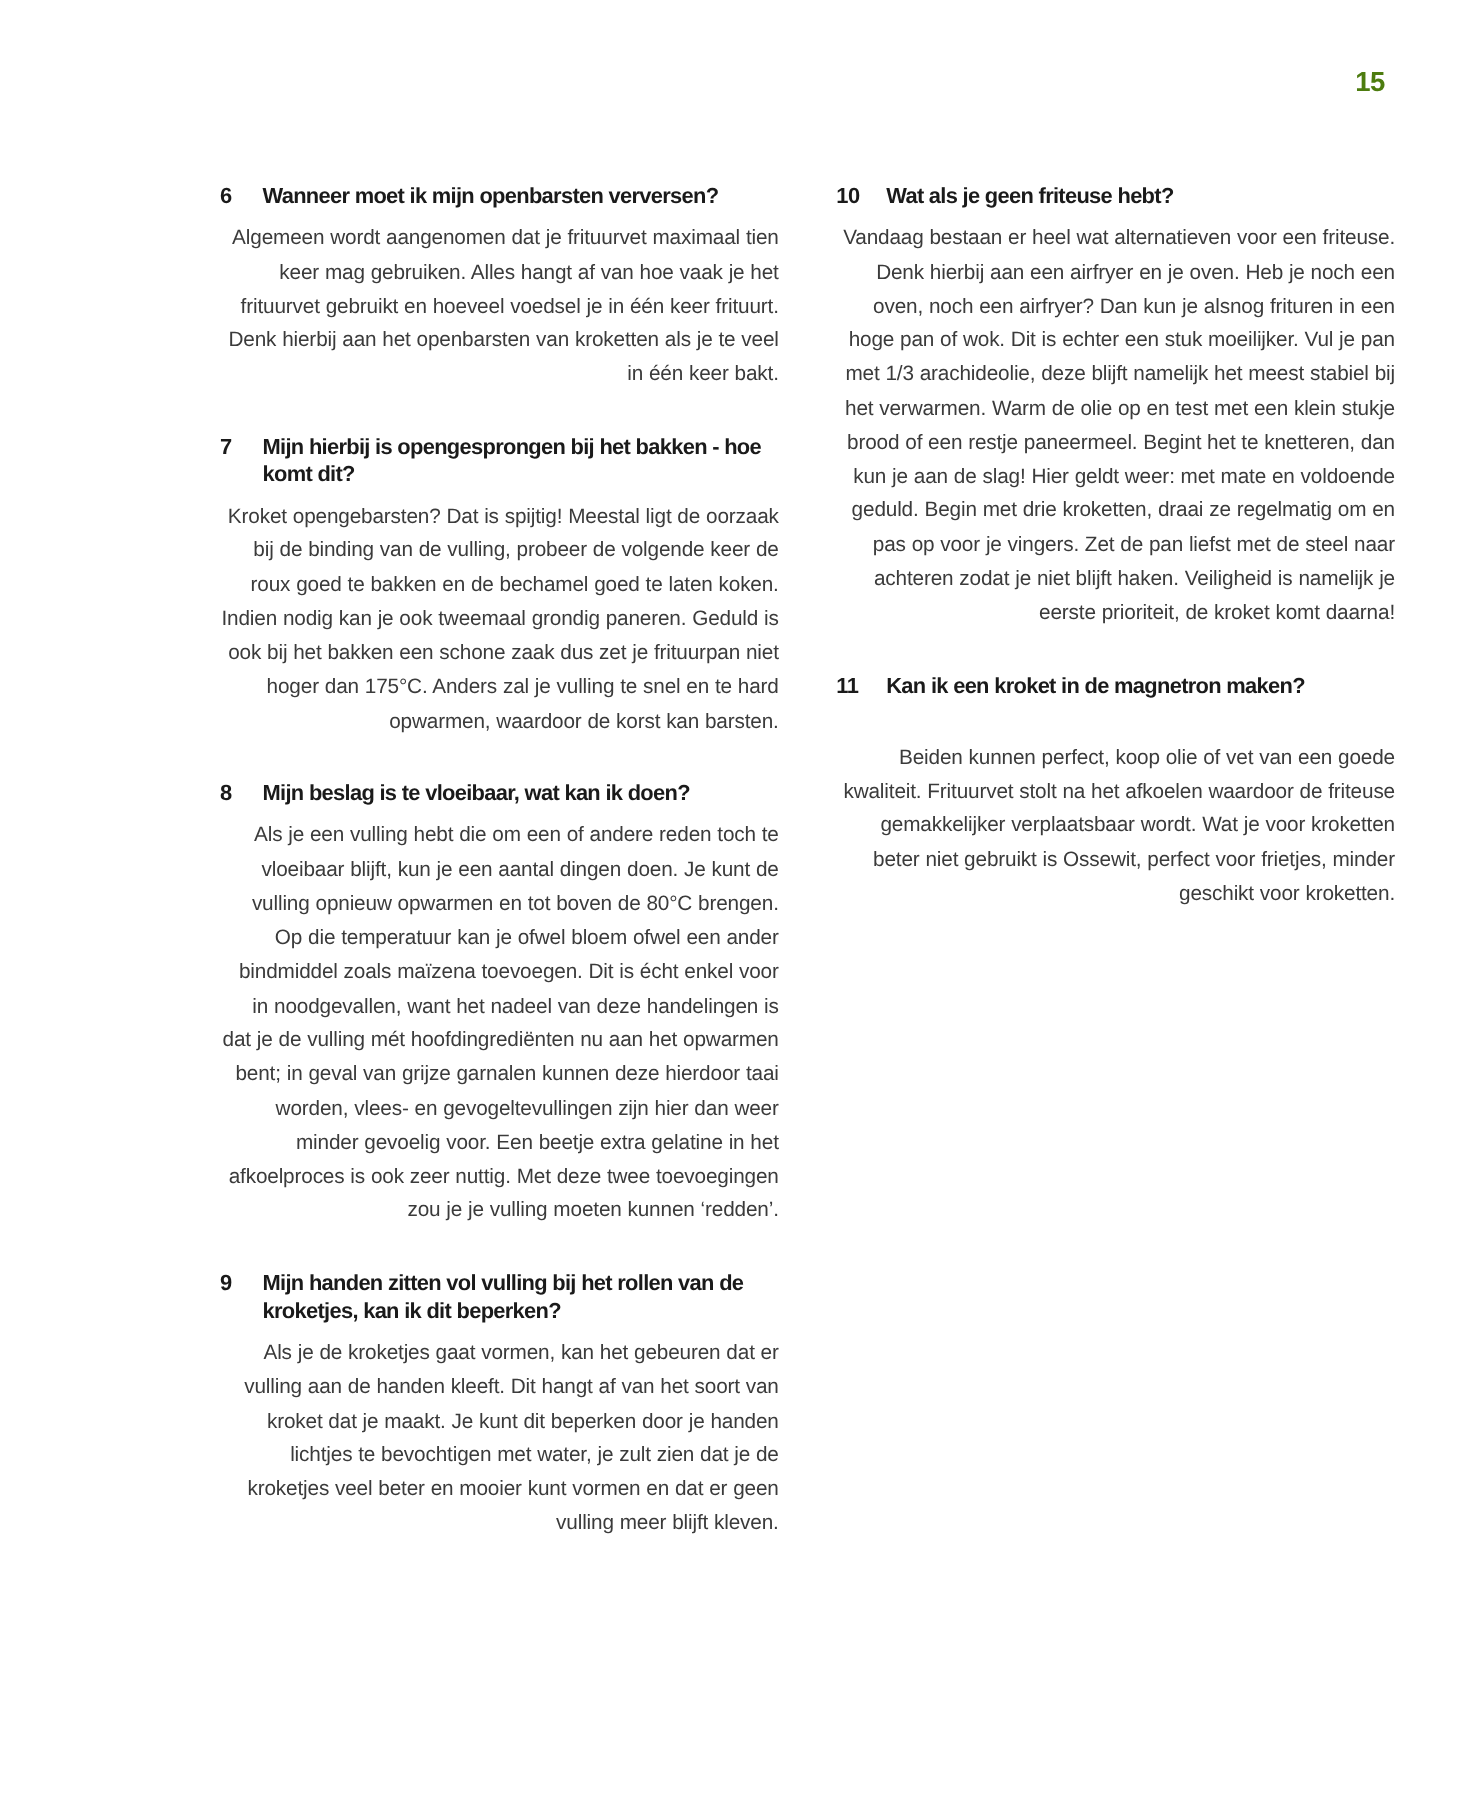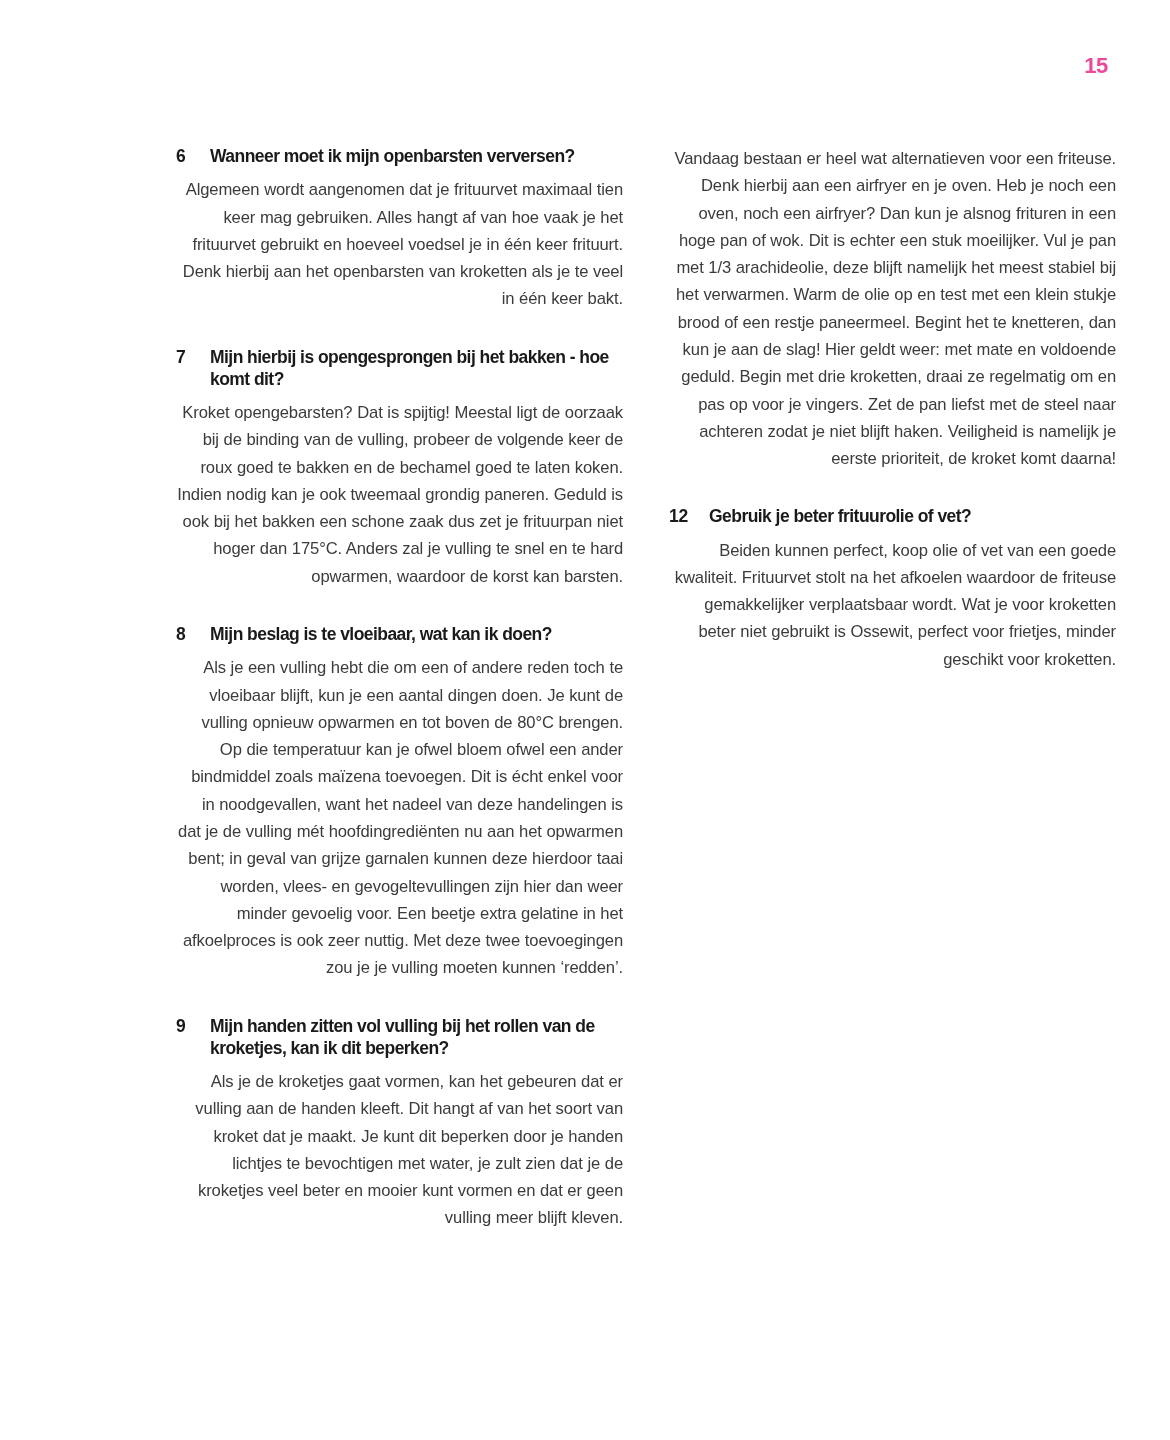--- a/index.html
+++ b/index.html
@@ -19,21 +19,21 @@
     overflow: hidden;
   }
 
   
   .page-number {
     position: absolute;
     top: 55px;
     right: 62px;
     font-size: 22px;
     font-weight: 700;
-    color: #ec4899;
+    color: #4d7c0f;
     letter-spacing: -0.3px;
     line-height: 1;
   }
 
   
   .columns {
     position: absolute;
     top: 145px;
     left: 176px;
     width: 940px;
@@ -126,27 +126,31 @@
         <div class="qa">
           <h2 class="qa-heading">
             <span class="qa-number">9</span>
             <span class="qa-title">Mijn handen zitten vol vulling bij het rollen van de kroketjes, kan ik dit beperken?</span>
           </h2>
           <p class="qa-body">Als je de kroketjes gaat vormen, kan het gebeuren dat er vulling aan de handen kleeft. Dit hangt af van het soort van kroket dat je maakt. Je kunt dit beperken door je handen lichtjes te bevochtigen met water, je zult zien dat je de kroketjes veel beter en mooier kunt vormen en dat er geen vulling meer blijft kleven.</p>
         </div>
       </div>
     <div class="column">
         <div class="qa">
+          <h2 class="qa-heading">
+            <span class="qa-number wide">10</span>
+            <span class="qa-title">Wat als je geen friteuse hebt?</span>
+          </h2>
           <p class="qa-body">Vandaag bestaan er heel wat alternatieven voor een friteuse. Denk hierbij aan een airfryer en je oven. Heb je noch een oven, noch een airfryer? Dan kun je alsnog frituren in een hoge pan of wok. Dit is echter een stuk moeilijker. Vul je pan met 1/3 arachideolie, deze blijft namelijk het meest stabiel bij het verwarmen. Warm de olie op en test met een klein stukje brood of een restje paneermeel. Begint het te knetteren, dan kun je aan de slag! Hier geldt weer: met mate en voldoende geduld. Begin met drie kroketten, draai ze regelmatig om en pas op voor je vingers. Zet de pan liefst met de steel naar achteren zodat je niet blijft haken. Veiligheid is namelijk je eerste prioriteit, de kroket komt daarna!</p>
         </div>
         <div class="qa">
+          <h2 class="qa-heading">
+            <span class="qa-number wide">11</span>
+            <span class="qa-title">Kan ik een kroket in de magnetron maken?</span>
+          </h2>
         </div>
         <div class="qa">
-          <h2 class="qa-heading">
-            <span class="qa-number wide">12</span>
-            <span class="qa-title">Gebruik je beter frituurolie of vet?</span>
-          </h2>
           <p class="qa-body">Beiden kunnen perfect, koop olie of vet van een goede kwaliteit. Frituurvet stolt na het afkoelen waardoor de friteuse gemakkelijker verplaatsbaar wordt. Wat je voor kroketten beter niet gebruikt is Ossewit, perfect voor frietjes, minder geschikt voor kroketten.</p>
         </div>
       </div>
   </div>
 
 </div>
 
 </body></html>

